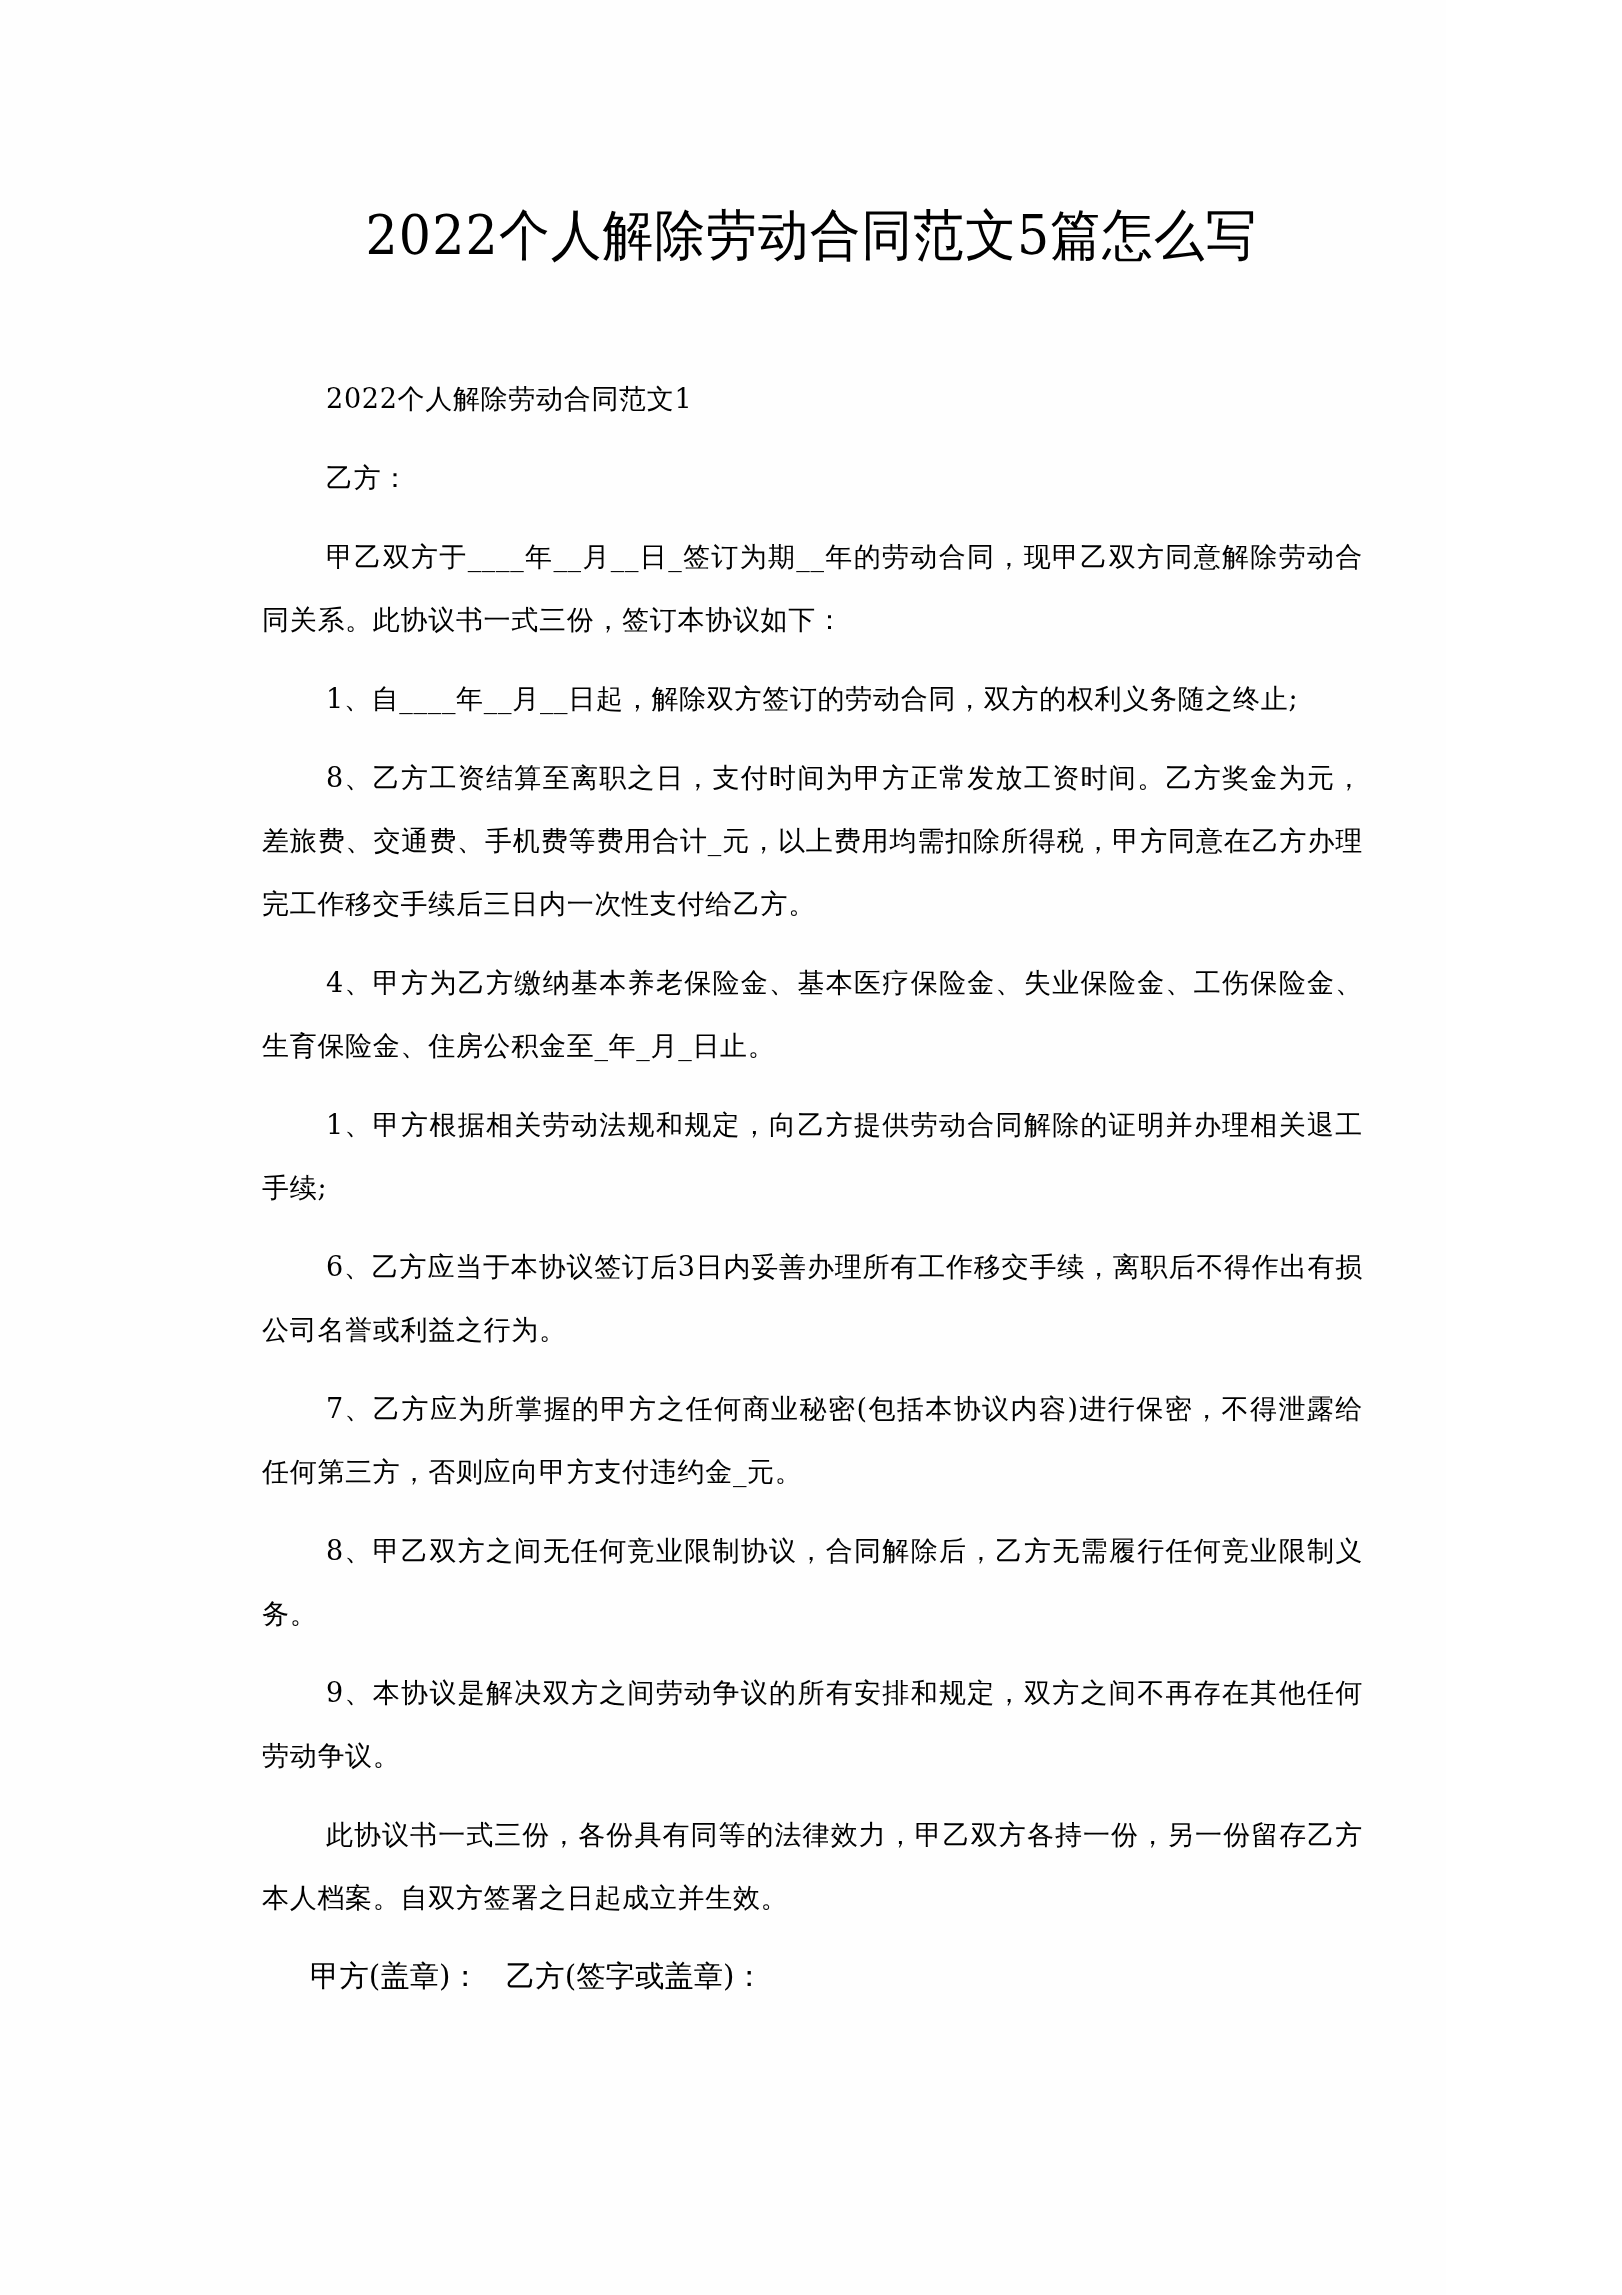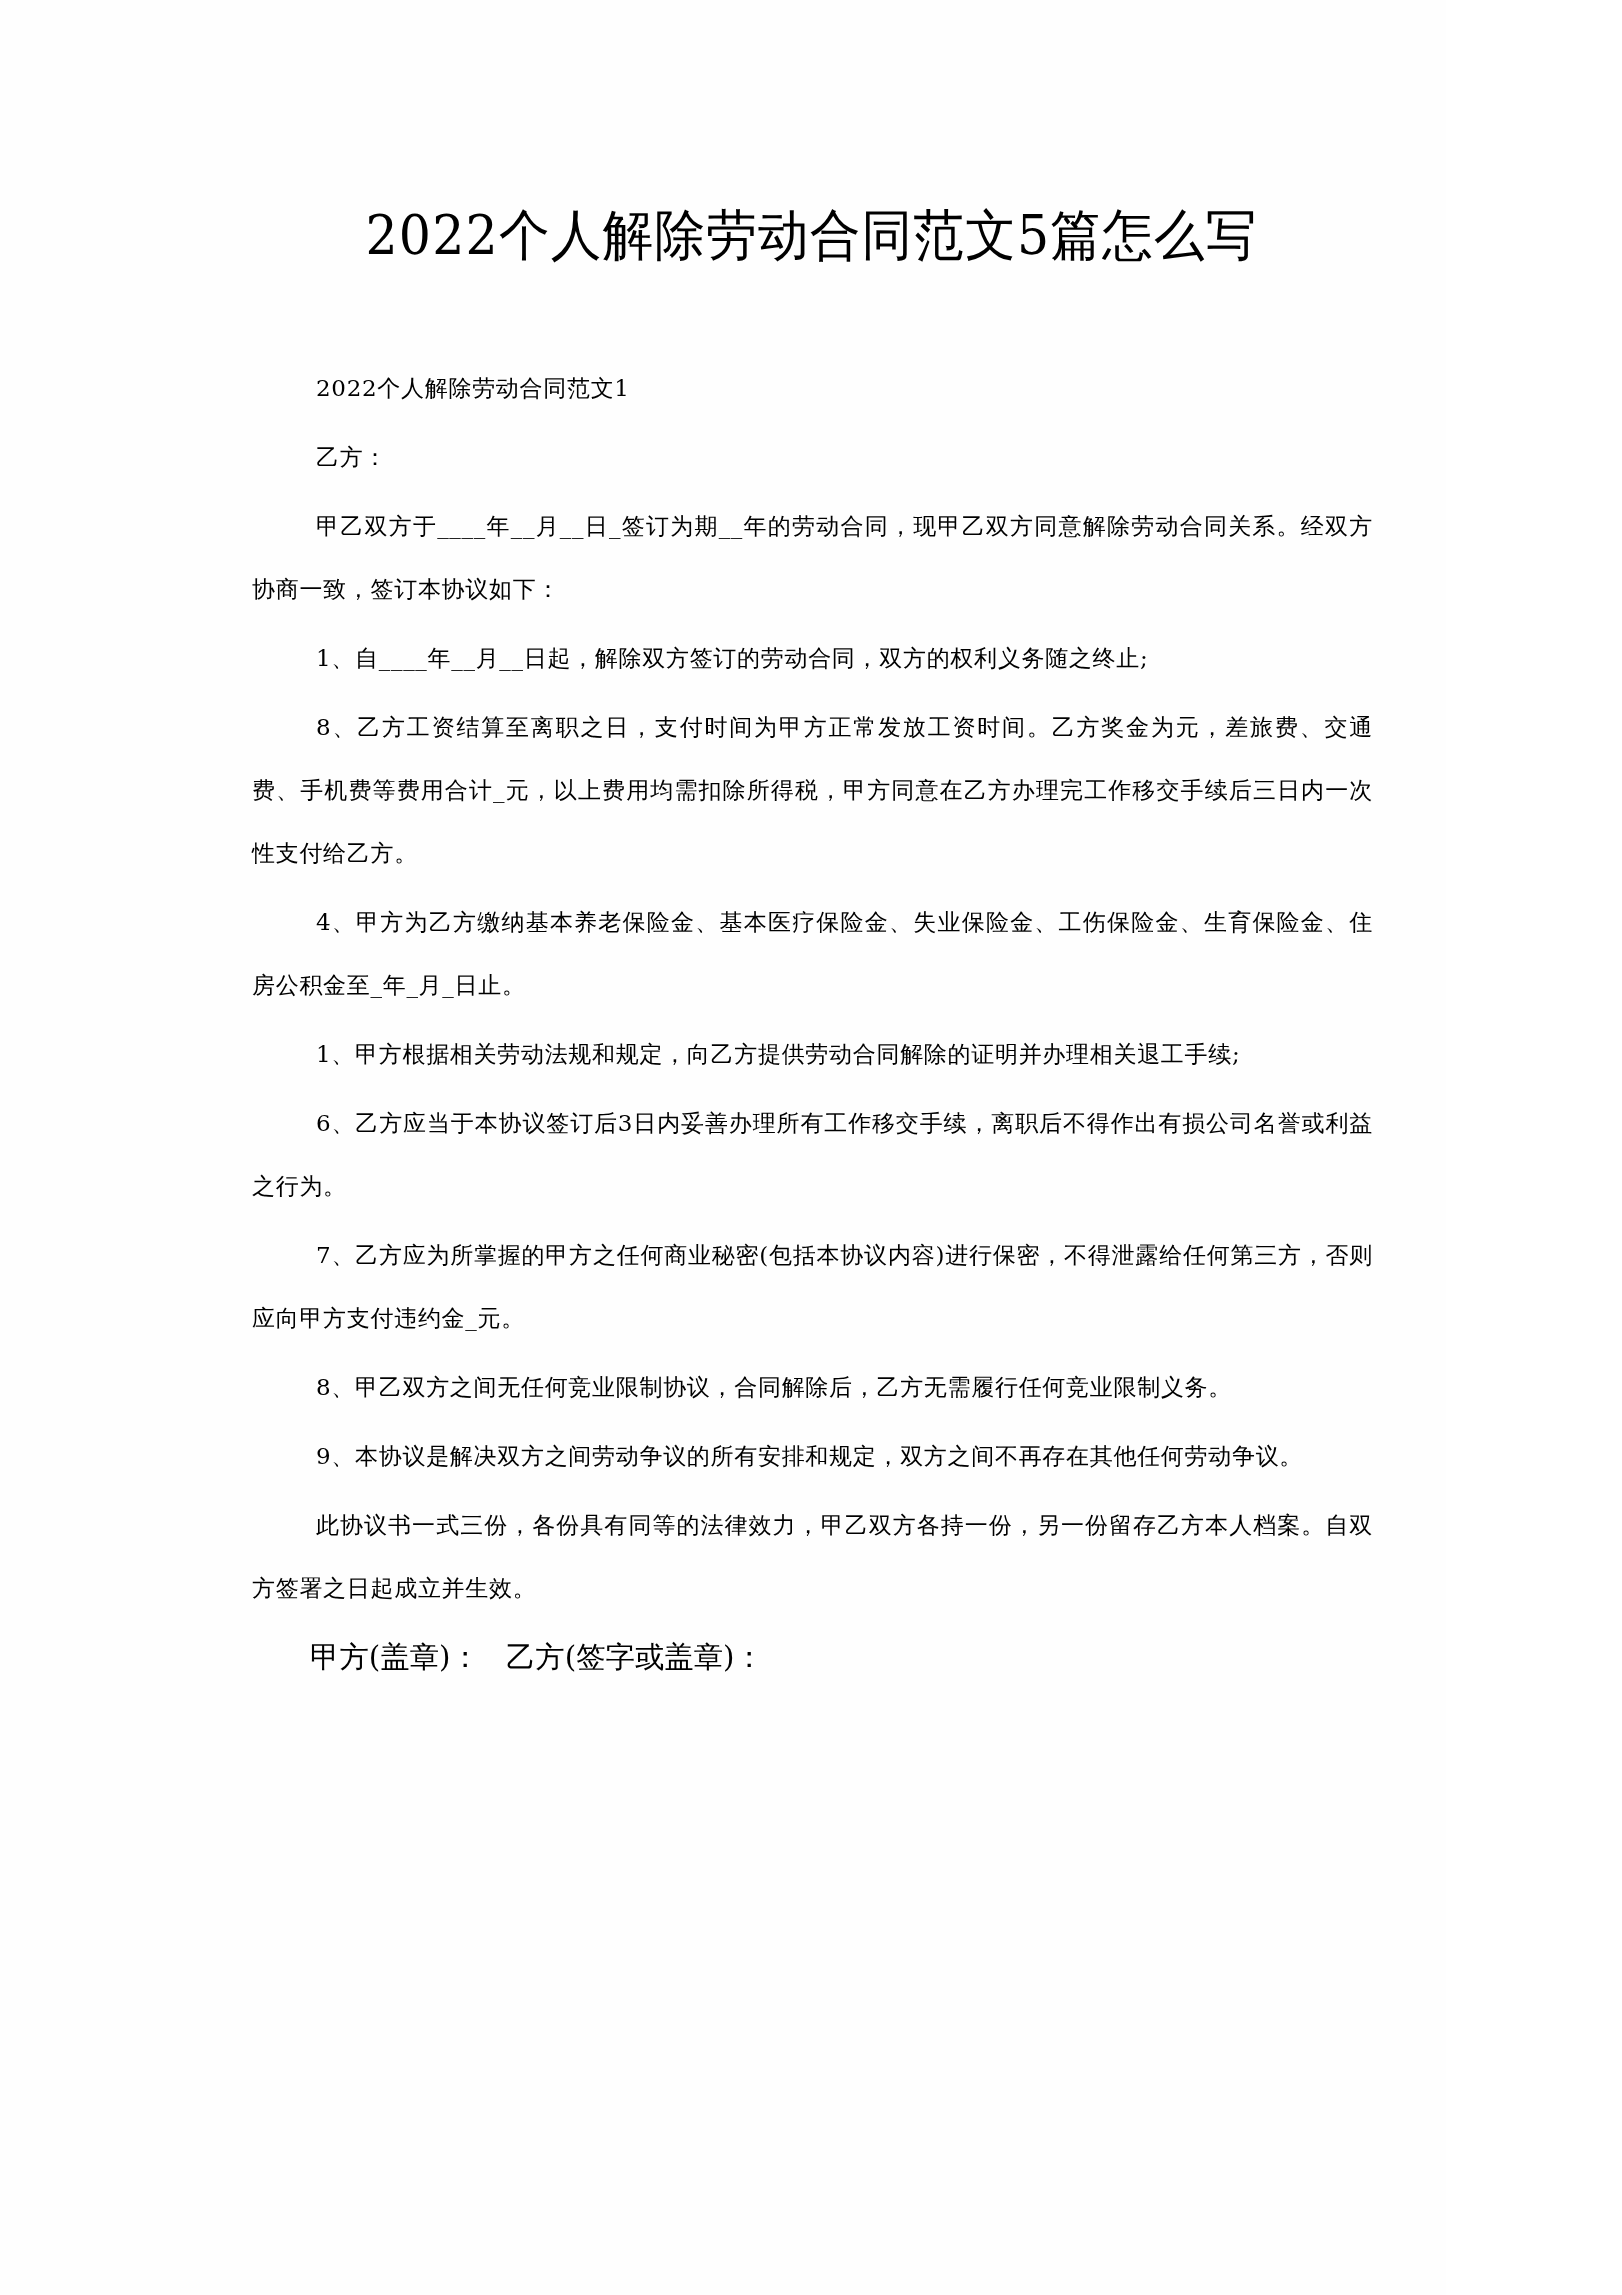--- a/index.html
+++ b/index.html
@@ -37,23 +37,23 @@
       transform: scaleX(0.92);
       transform-origin: center;
     }
     .body {
       position: absolute;
       left: 246px;
       top: 351px;
       width: 1133px;
     }
     .p {
-      font-size: 23px;
+      font-size: 27px;
       line-height: 63px;
-      margin: 6px;
+      margin: 16px;
       text-indent: 64px;
       text-align: justify;
       text-align-last: left;
       letter-spacing: 0.7px;
       word-break: break-all;
     }
     .p.heading { text-indent: 64px; }
     .sig-row {
       font-size: 29.4px;
       line-height: 63px;
@@ -67,21 +67,21 @@
 </head>
 <body>
 
 <div class="page">
 
   <h1 class="doc-title">2022个人解除劳动合同范文5篇怎么写</h1>
 
   <div class="body">
     <p class="p heading">2022个人解除劳动合同范文1</p>
     <p class="p">乙方：</p>
-    <p class="p">甲乙双方于____年__月__日_签订为期__年的劳动合同，现甲乙双方同意解除劳动合同关系。经双方协商一致，签订本协议如下：</p>
+    <p class="p">甲乙双方于____年__月__日_签订为期__年的劳动合同，现甲乙双方同意解除劳动合同关系。此协议书一式三份，签订本协议如下：</p>
     <p class="p">1、自____年__月__日起，解除双方签订的劳动合同，双方的权利义务随之终止;</p>
     <p class="p">8、乙方工资结算至离职之日，支付时间为甲方正常发放工资时间。乙方奖金为元，差旅费、交通费、手机费等费用合计_元，以上费用均需扣除所得税，甲方同意在乙方办理完工作移交手续后三日内一次性支付给乙方。</p>
     <p class="p">4、甲方为乙方缴纳基本养老保险金、基本医疗保险金、失业保险金、工伤保险金、生育保险金、住房公积金至_年_月_日止。</p>
     <p class="p">1、甲方根据相关劳动法规和规定，向乙方提供劳动合同解除的证明并办理相关退工手续;</p>
     <p class="p">6、乙方应当于本协议签订后3日内妥善办理所有工作移交手续，离职后不得作出有损公司名誉或利益之行为。</p>
     <p class="p">7、乙方应为所掌握的甲方之任何商业秘密(包括本协议内容)进行保密，不得泄露给任何第三方，否则应向甲方支付违约金_元。</p>
     <p class="p">8、甲乙双方之间无任何竞业限制协议，合同解除后，乙方无需履行任何竞业限制义务。</p>
     <p class="p">9、本协议是解决双方之间劳动争议的所有安排和规定，双方之间不再存在其他任何劳动争议。</p>
     <p class="p">此协议书一式三份，各份具有同等的法律效力，甲乙双方各持一份，另一份留存乙方本人档案。自双方签署之日起成立并生效。</p>
     <div class="sig-row"><span>甲方(盖章)：</span><span class="sig-gap"></span><span>乙方(签字或盖章)：</span></div>

